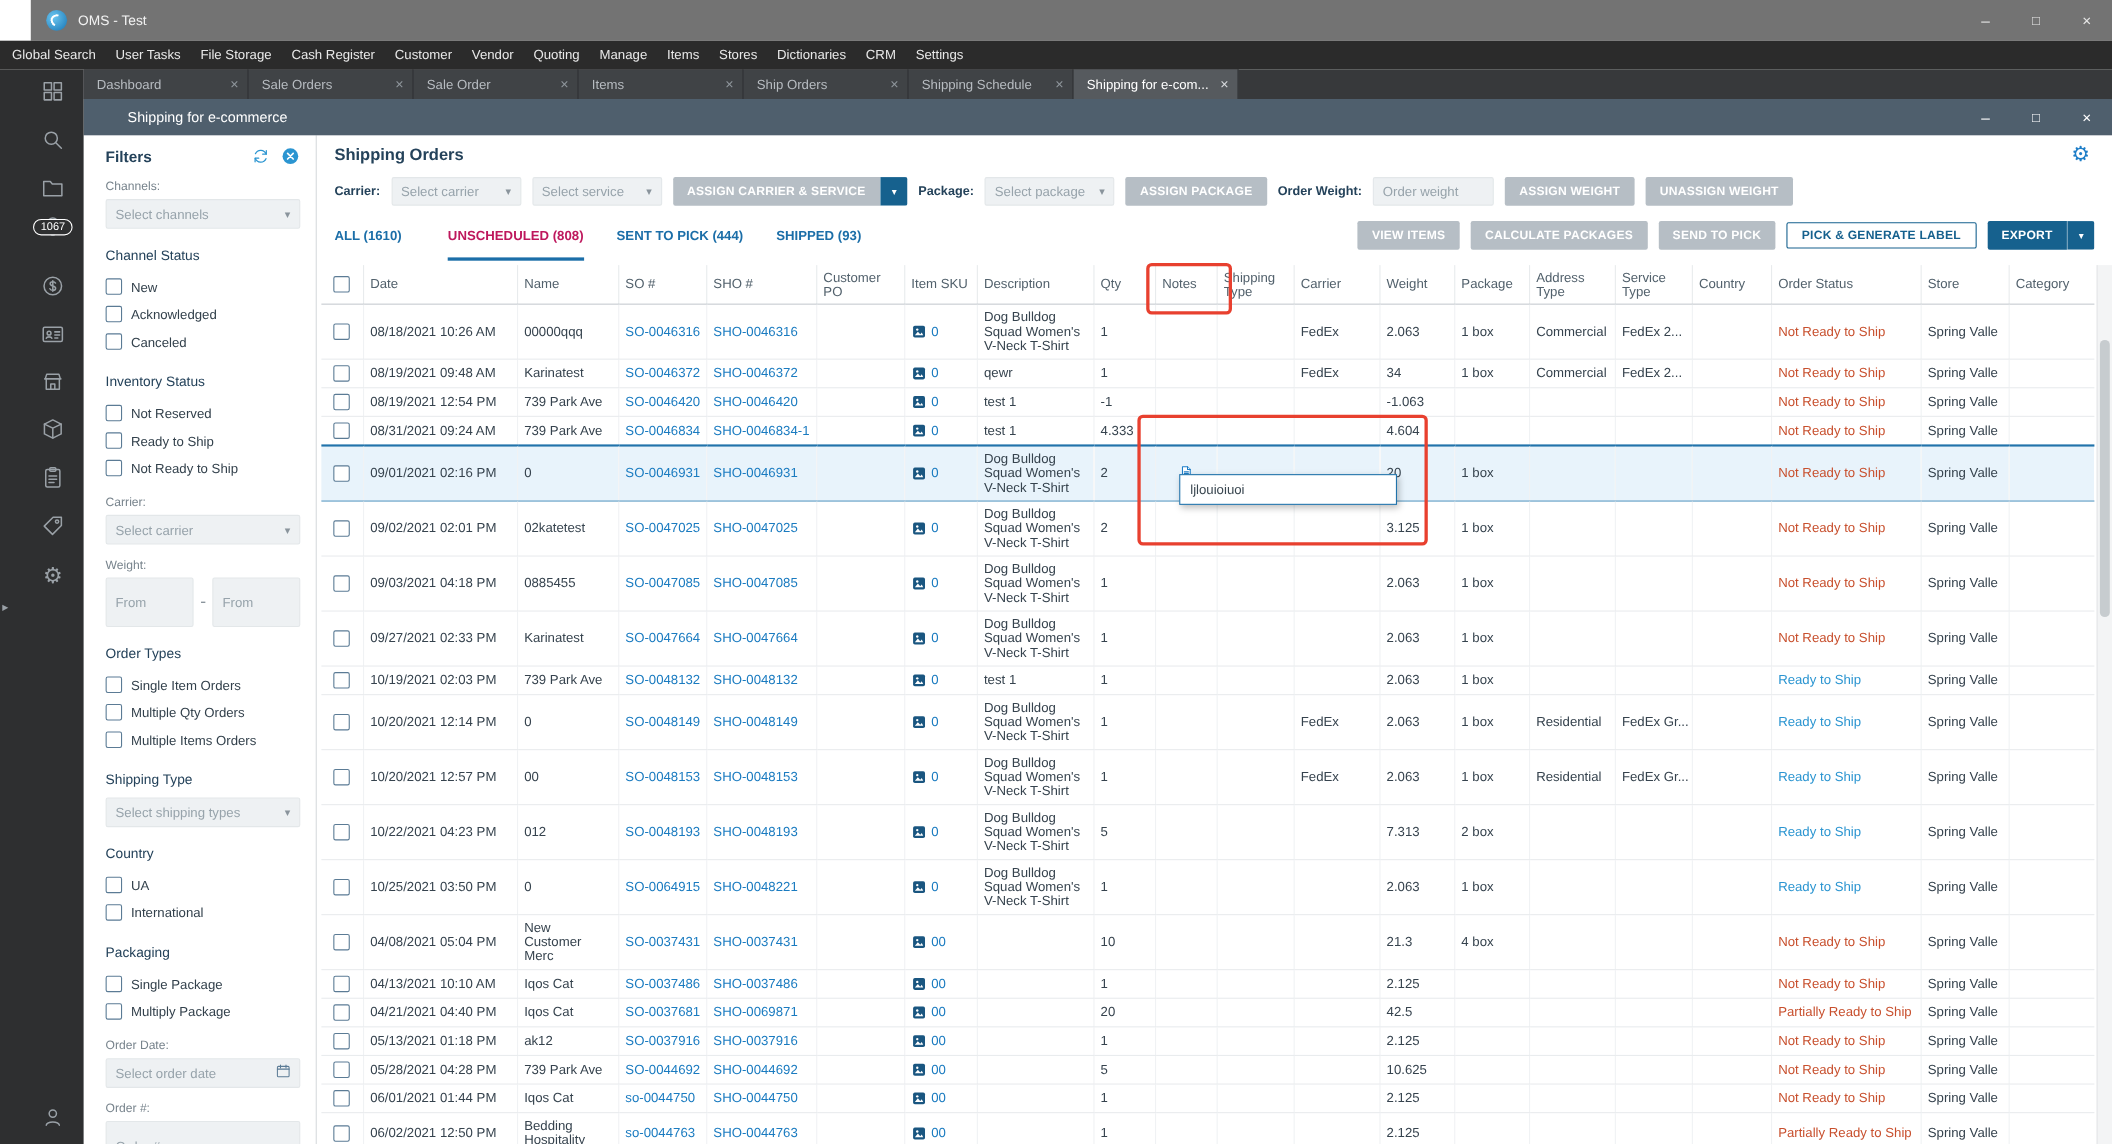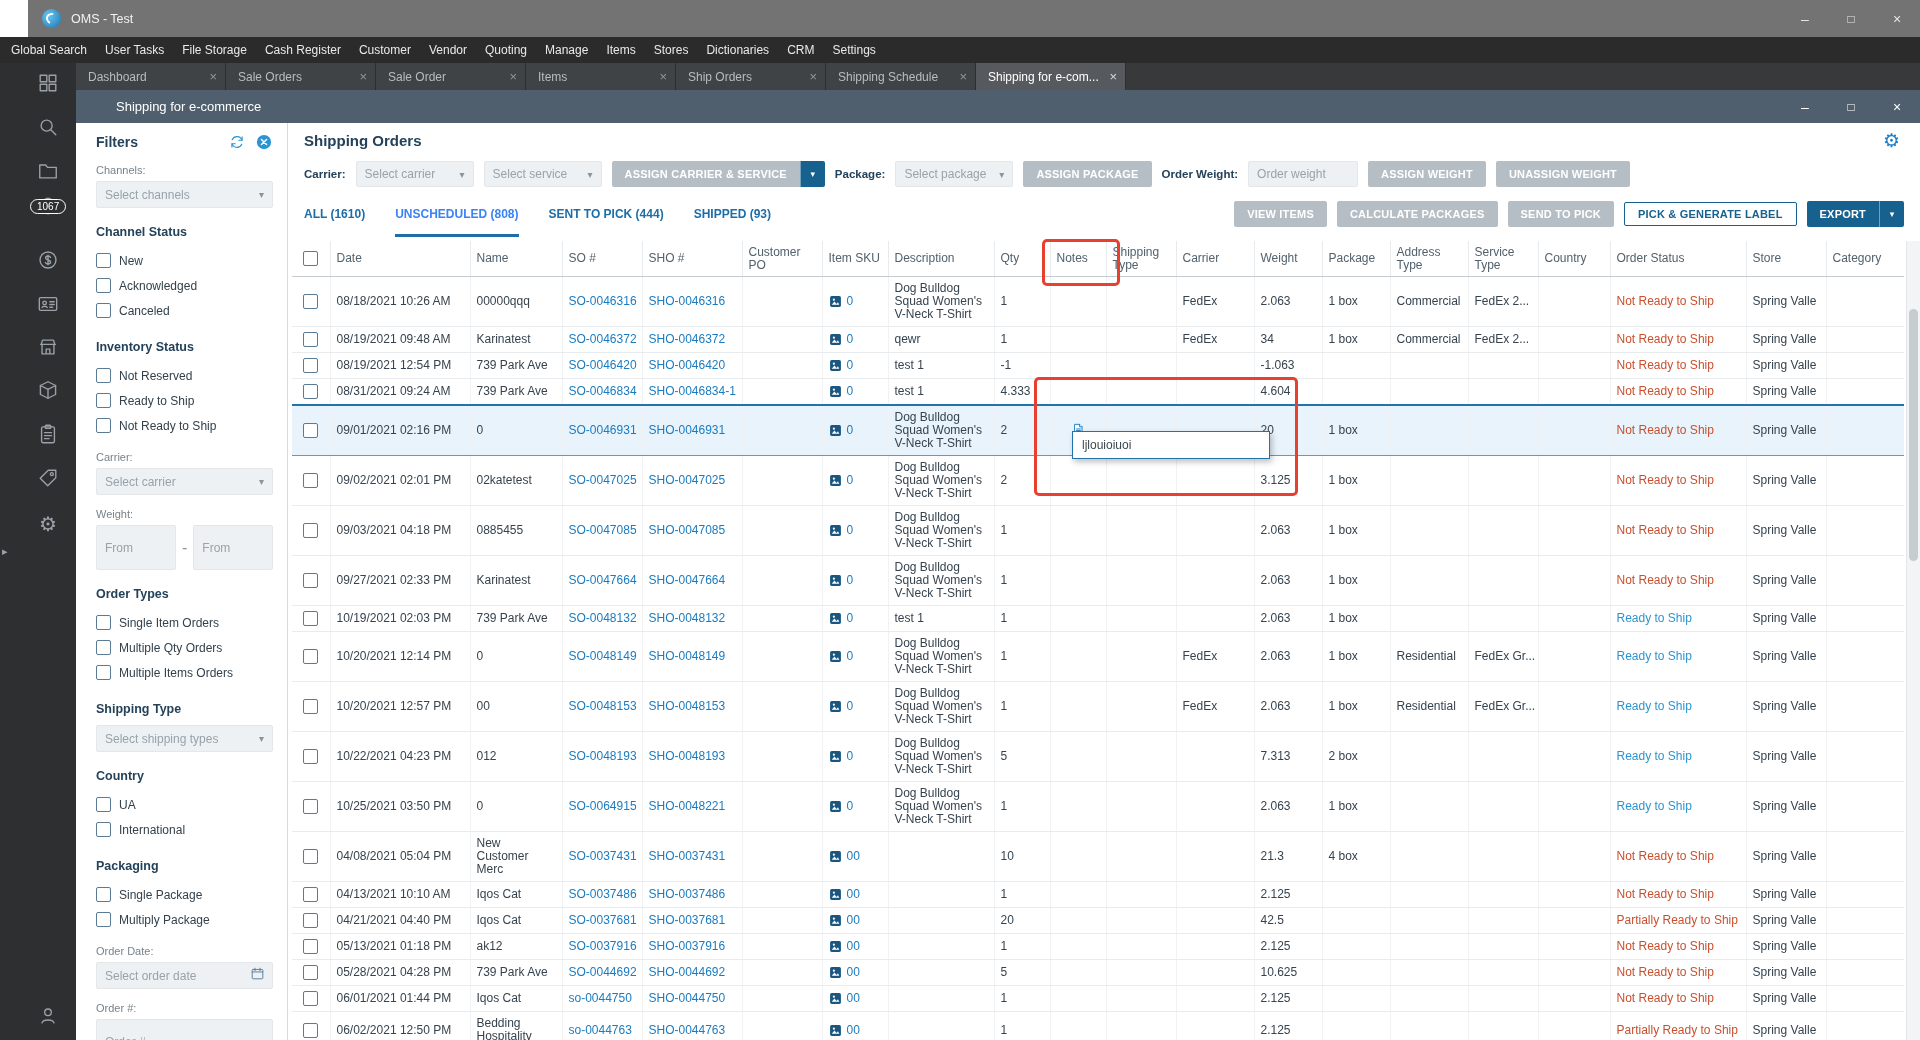--- a/index.html
+++ b/index.html
@@ -35,21 +35,21 @@
   .inner-titlebar{position:absolute;top:90px;left:76px;right:0;height:33px;background:#4f5f6d;color:#fff;display:flex;align-items:center;padding-left:40px;font-size:13px;box-sizing:border-box;z-index:8;}
   .inner-titlebar .wc{color:#fff;}
 
   
   .filters{position:absolute;top:123px;left:76px;width:212px;bottom:0;background:#fff;border-right:1px solid #d7dbde;padding:10px 14px 0 20px;box-sizing:border-box;overflow:hidden;z-index:5;}
   .f-header{display:flex;align-items:center;}
   .f-header .t{font-size:14px;font-weight:bold;color:#24425a;flex:1;}
   .icon-btn{width:18px;height:18px;color:#2b95d1;margin-left:9px;}
   .icon-btn svg{width:18px;height:18px;display:block;}
   .f-label{font-size:11px;color:#77838c;margin:13px 0 5px;}
-  .f-title{font-size:12.5px;font-weight:bold;color:#24425a;margin:17px 0 9px;}
+  .f-title{font-size:12.5px;font-weight:normal;color:#24425a;margin:17px 0 9px;}
   .select{height:27px;background:#eef1f3;border:1px solid #e3e7e9;border-radius:2px;display:flex;align-items:center;justify-content:space-between;padding:0 8px;font-size:12px;color:#97a3ab;box-sizing:border-box;}
   .select .chev{color:#8a949c;font-size:10px;margin-left:6px;}
   .f-check{display:flex;align-items:center;gap:8px;height:25px;font-size:12px;color:#33414c;}
   .cb{width:15px;height:15px;border:1px solid #5b7b95;border-radius:2px;background:#fff;flex:none;box-sizing:border-box;}
   .f-range{display:flex;align-items:center;gap:6px;color:#8a949c;}
   .inp{height:45px;background:#eef1f3;border:1px solid #e3e7e9;border-radius:2px;font-size:12px;color:#5b6770;padding:0 8px;box-sizing:border-box;width:100%;font-family:inherit;outline:none;}
   .inp::placeholder{color:#97a3ab;}
   .f-range .inp{width:80px;}
   .with-ico{display:flex;align-items:center;background:#eef1f3;border:1px solid #e3e7e9;border-radius:2px;height:27px;box-sizing:border-box;padding-right:7px;}
   .with-ico .inp{border:none;background:transparent;height:25px;flex:1;}
@@ -66,21 +66,21 @@
   .btn{height:26px;border:none;border-radius:2px;background:#b6bec5;color:#fff;font-size:11px;font-weight:bold;letter-spacing:.2px;padding:0 13px;font-family:inherit;display:flex;align-items:center;white-space:nowrap;}
   .split{display:flex;flex:none;border-radius:13px;}
   .split .btn{border-radius:2px 0 0 2px;}
   .split .caret{width:24px;background:#16618e;border-radius:0 2px 2px 0;display:flex;align-items:center;justify-content:center;color:#fff;font-size:9px;border-left:1px solid rgba(255,255,255,.4);}
   .btn.primary{background:#16618e;}
   .btn.outline{background:#fff;border:1px solid #16618e;color:#16618e;height:24px;}
   .inp.tb{width:110px;height:26px;flex:none;}
   .orders-tabsrow{height:46px;display:flex;align-items:center;justify-content:space-between;padding:0 16px;}
   .view-tabs{display:flex;gap:30px;height:100%;align-items:stretch;}
   .vtab{font-size:12px;font-weight:bold;color:#1b6ea8;display:flex;align-items:center;border-bottom:3px solid transparent;padding-top:3px;box-sizing:border-box;}
-  .vtab.active{color:#3b82f6;border-bottom-color:#1b6ea8;}
+  .vtab.active{color:#be185d;border-bottom-color:#1b6ea8;margin-left:12px;}
   .actions{display:flex;gap:10px;align-items:center;}
 
   
   .table-wrap{position:absolute;top:118px;left:4px;right:14px;bottom:0;overflow:hidden;}
   table{border-collapse:collapse;table-layout:fixed;width:1612px;font-size:12px;color:#36434e;}
   th{height:31px;font-weight:normal;color:#52616c;text-align:left;padding:2px 6px;line-height:13px;border-bottom:1px solid #c6cbd0;border-right:1px solid #e8ebed;background:#fff;overflow:hidden;}
   td{padding:5px 6px;line-height:13px;border-bottom:1px solid #e9ecee;border-right:1px solid #f0f2f4;vertical-align:middle;overflow:hidden;}
   th:last-child,td:last-child{border-right:none;}
   tr.hl td{background:#e8f3fb;border-top:2px solid #2173ab;border-bottom:1px solid #5e9cc4;}
   .nowrap{white-space:nowrap;}
@@ -990,21 +990,21 @@
             </tr>
             <tr>
               <td>
                 <div class="cb-cell">
                   <span class="cb"></span>
                 </div>
               </td>
               <td class="nowrap">04/21/2021 04:40 PM</td>
               <td>Iqos Cat</td>
               <td class="nowrap"><span class="link">SO-0037681</span></td>
-              <td class="nowrap"><span class="link">SHO-0037681</span></td>
+              <td class="nowrap"><span class="link">SHO-0069871</span></td>
               <td></td>
               <td>
                 <span class="sku">
                   <span>
                     <svg viewBox="0 0 24 24" width="13" height="13" fill="none" stroke="none">
                       <rect x="2" y="2" width="20" height="20" rx="3" fill="#1a5680" stroke="none"></rect>
                       <circle cx="9" cy="8.6" r="2" fill="#fff" stroke="none"></circle>
                       <path d="M5 18l5-6 4 4.5 2.5-3L19 18z" fill="#fff" stroke="none"></path>
                     </svg>
                   </span>

